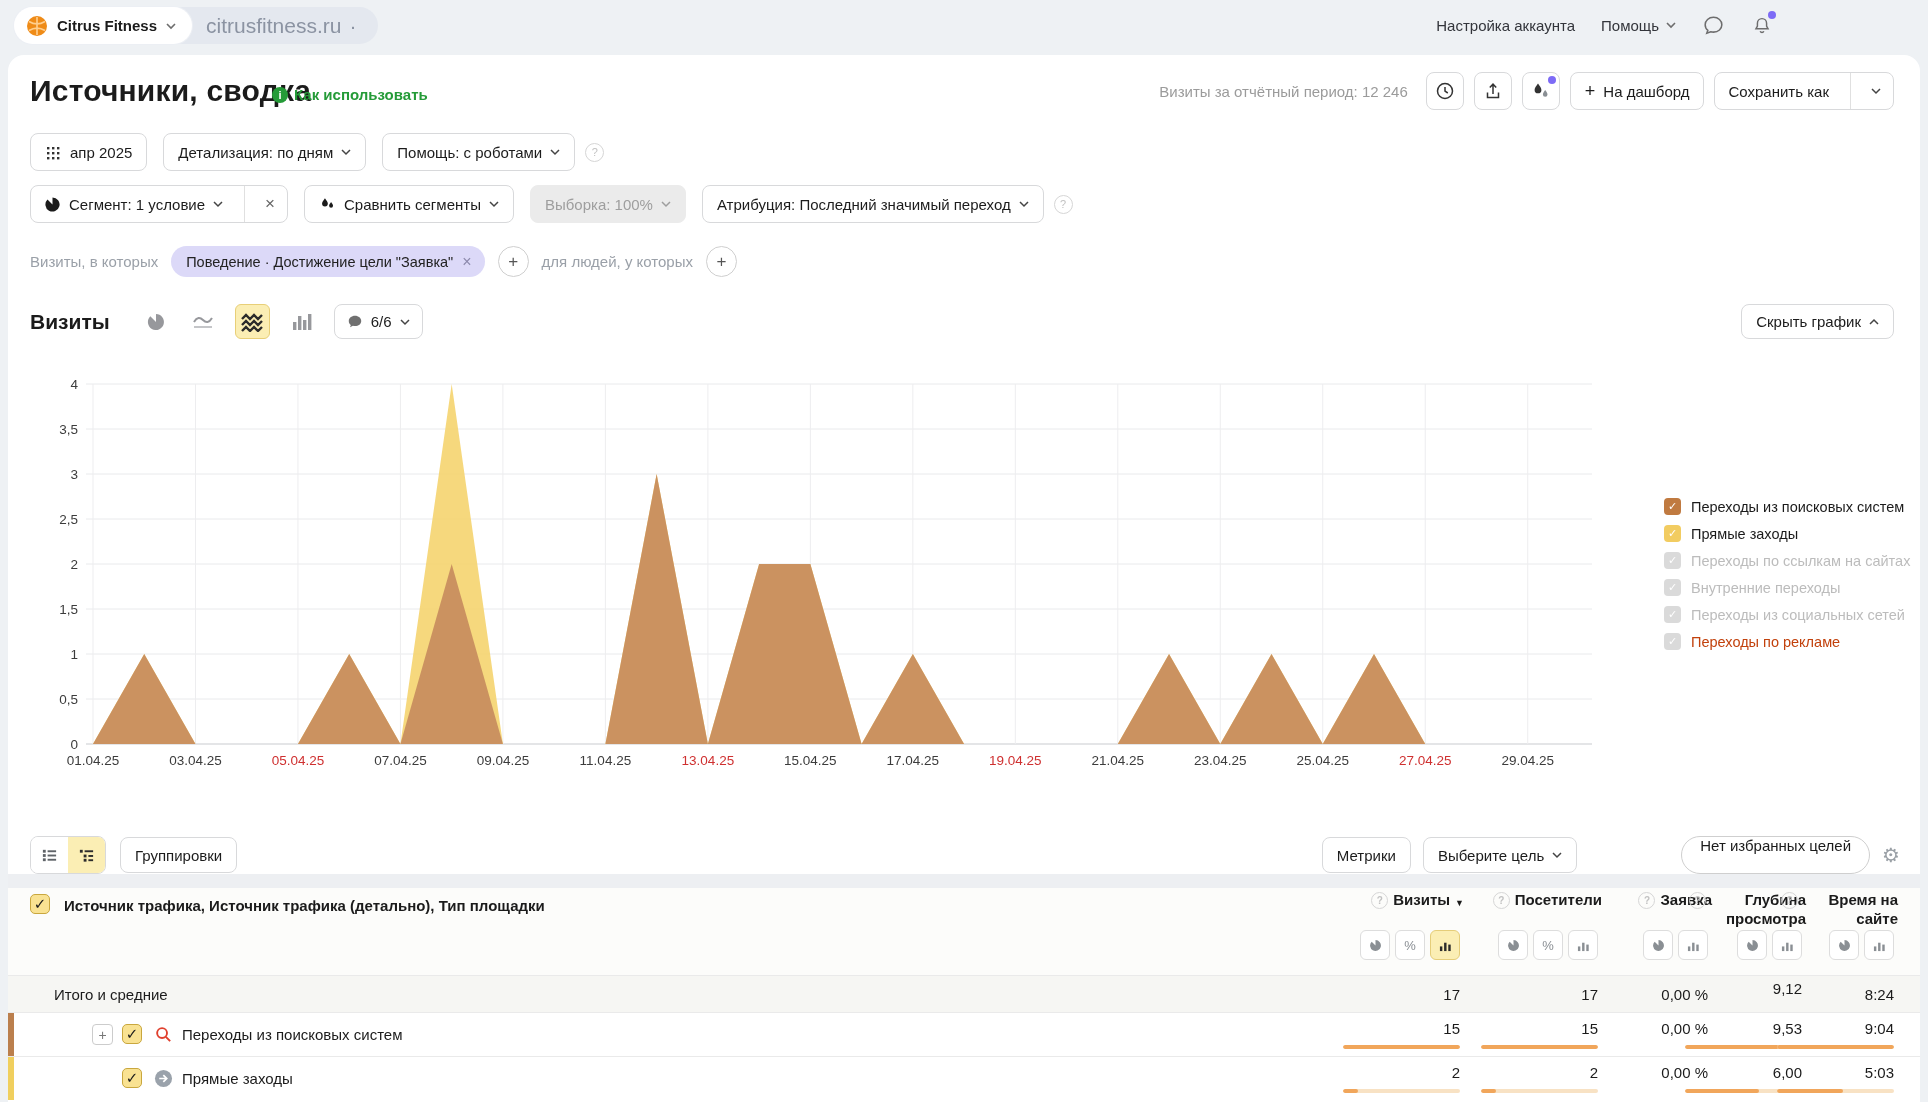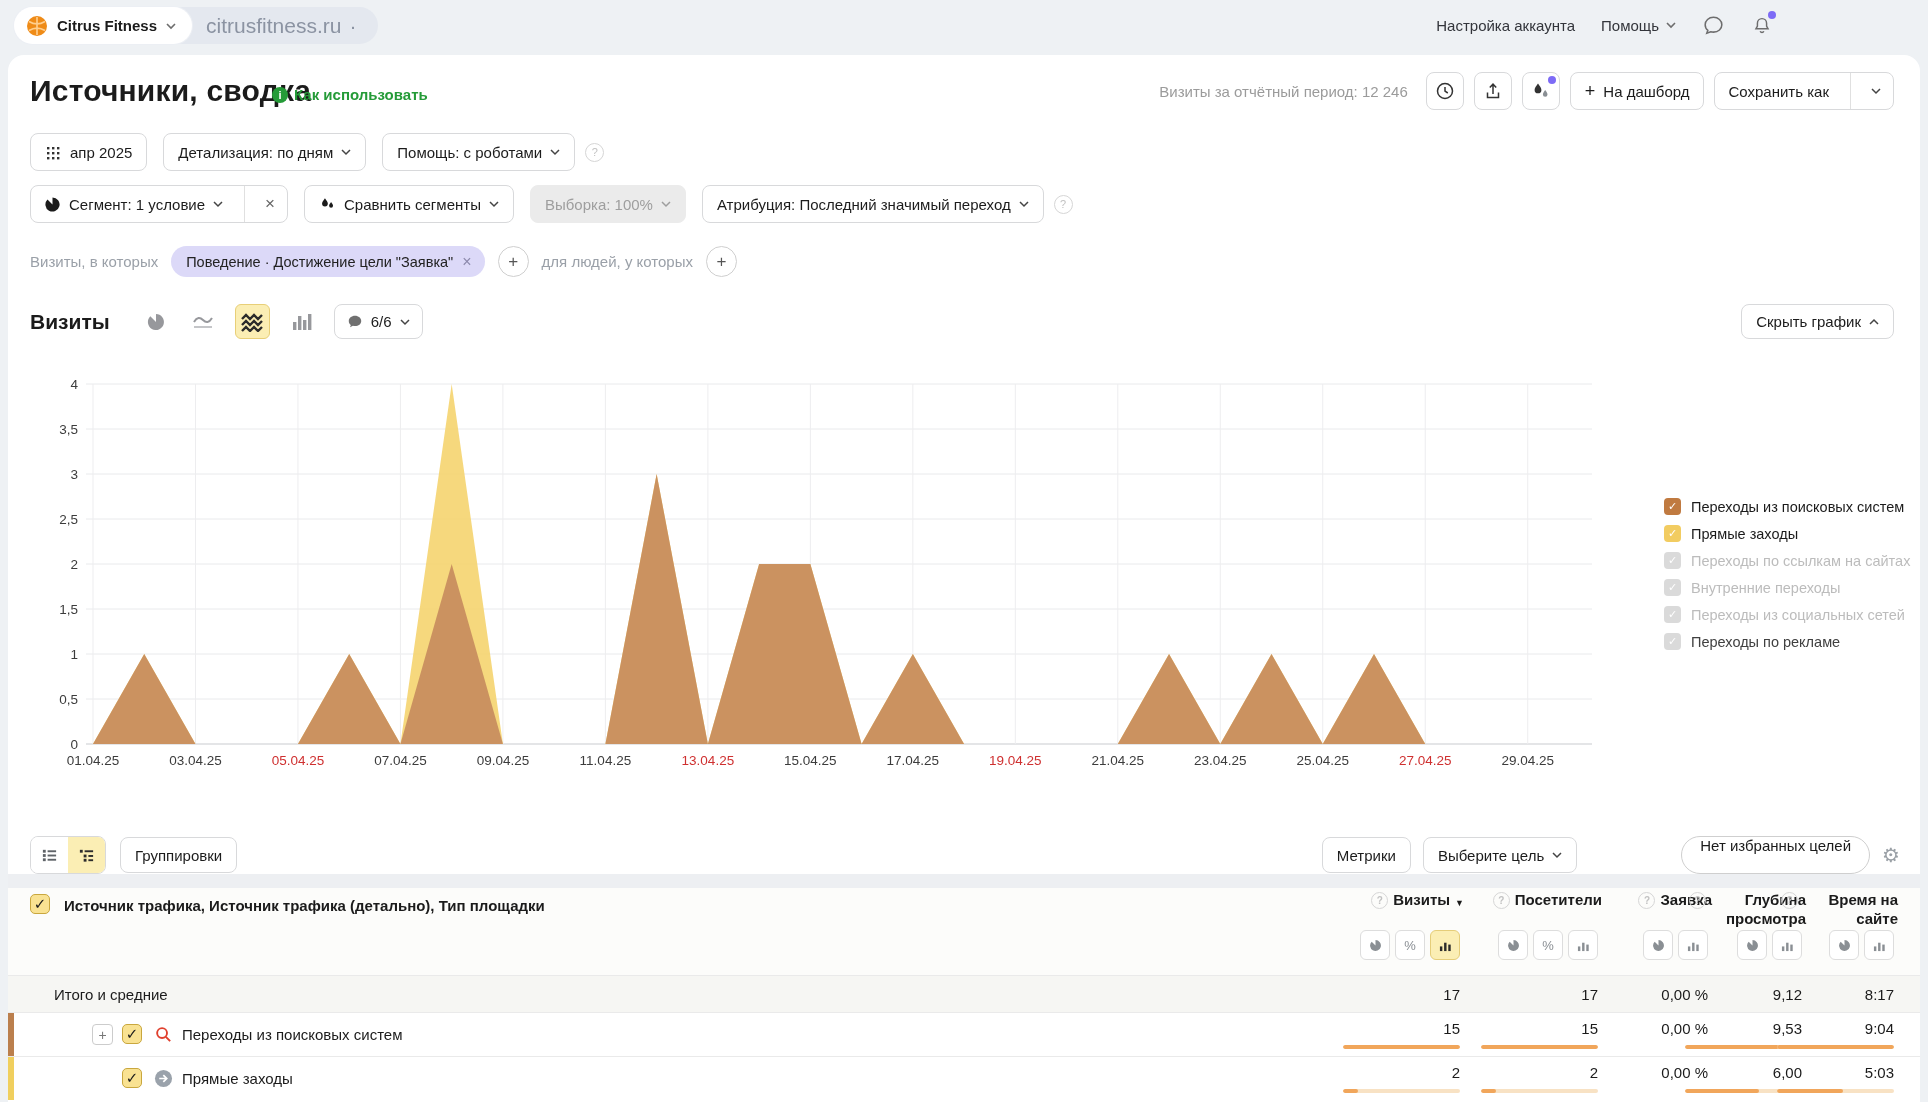--- a/index.html
+++ b/index.html
@@ -382,21 +382,21 @@
       <div class="litem">
         <span class="lcb" style="background:#dadada">✓</span>
         <span style="color:#bcbcbc">Внутренние переходы</span>
       </div>
       <div class="litem">
         <span class="lcb" style="background:#dadada">✓</span>
         <span style="color:#bcbcbc">Переходы из социальных сетей</span>
       </div>
       <div class="litem">
         <span class="lcb" style="background:#dadada">✓</span>
-        <span style="color:#404040">Переходы по рекламе</span>
+        <span style="color:#c2410c">Переходы по рекламе</span>
       </div>
     </div>
 
   <div id="tctrl-left">
     <span class="viewtgl">
       <span class="vt">
         <svg width="17" height="17" viewBox="0 0 18 18">
             <g fill="#5f6368">
               <rect x="2" y="3" width="3" height="3"></rect>
               <rect x="7" y="3.5" width="9" height="2"></rect>
@@ -554,22 +554,22 @@
           </svg>
         </span>
       </div>
     </div>
   <div id="trows">
       <div class="trow totals" style="top: 975px; height: 37px;">
         <div class="rowlab" style="left: 46px; top: 10px;">Итого и средние</div>
         <div class="vc" style="left: 1302px; top: 10px;">17</div>
         <div class="vc" style="left: 1440px; top: 10px;">17</div>
         <div class="vc" style="left: 1550px; top: 10px;">0,00 %</div>
-        <div class="vc" style="left: 1644px; top: 10px;">9,12</div>
-        <div class="vc" style="left: 1736px; top: 10px;">8:17</div>
+        <div class="vc" style="left: 1644px; top: 4px;">9,12</div>
+        <div class="vc" style="left: 1736px; top: 10px;">8:24</div>
       </div>
       <div class="trow" style="top: 1012px; height: 44px;">
         <span class="colorbar" style="background:#bb7f4d"></span>
         <span class="plusbtn" style="left:84px;top:11px;">+</span>
         <span class="cb" style="position:absolute;left:114px;top:11px;">✓</span>
         <span style="position:absolute;left:146px;top:12px;"><svg width="19" height="19" viewBox="0 0 20 20">
             <circle cx="8.5" cy="8.5" r="5.2" fill="none" stroke="#e0402e" stroke-width="2"></circle>
             <line x1="12.5" y1="12.5" x2="17" y2="17" stroke="#e0402e" stroke-width="2"></line>
           </svg></span>
         <span class="rowlab" style="left:174px;top:13px;">Переходы из поисковых систем</span>

